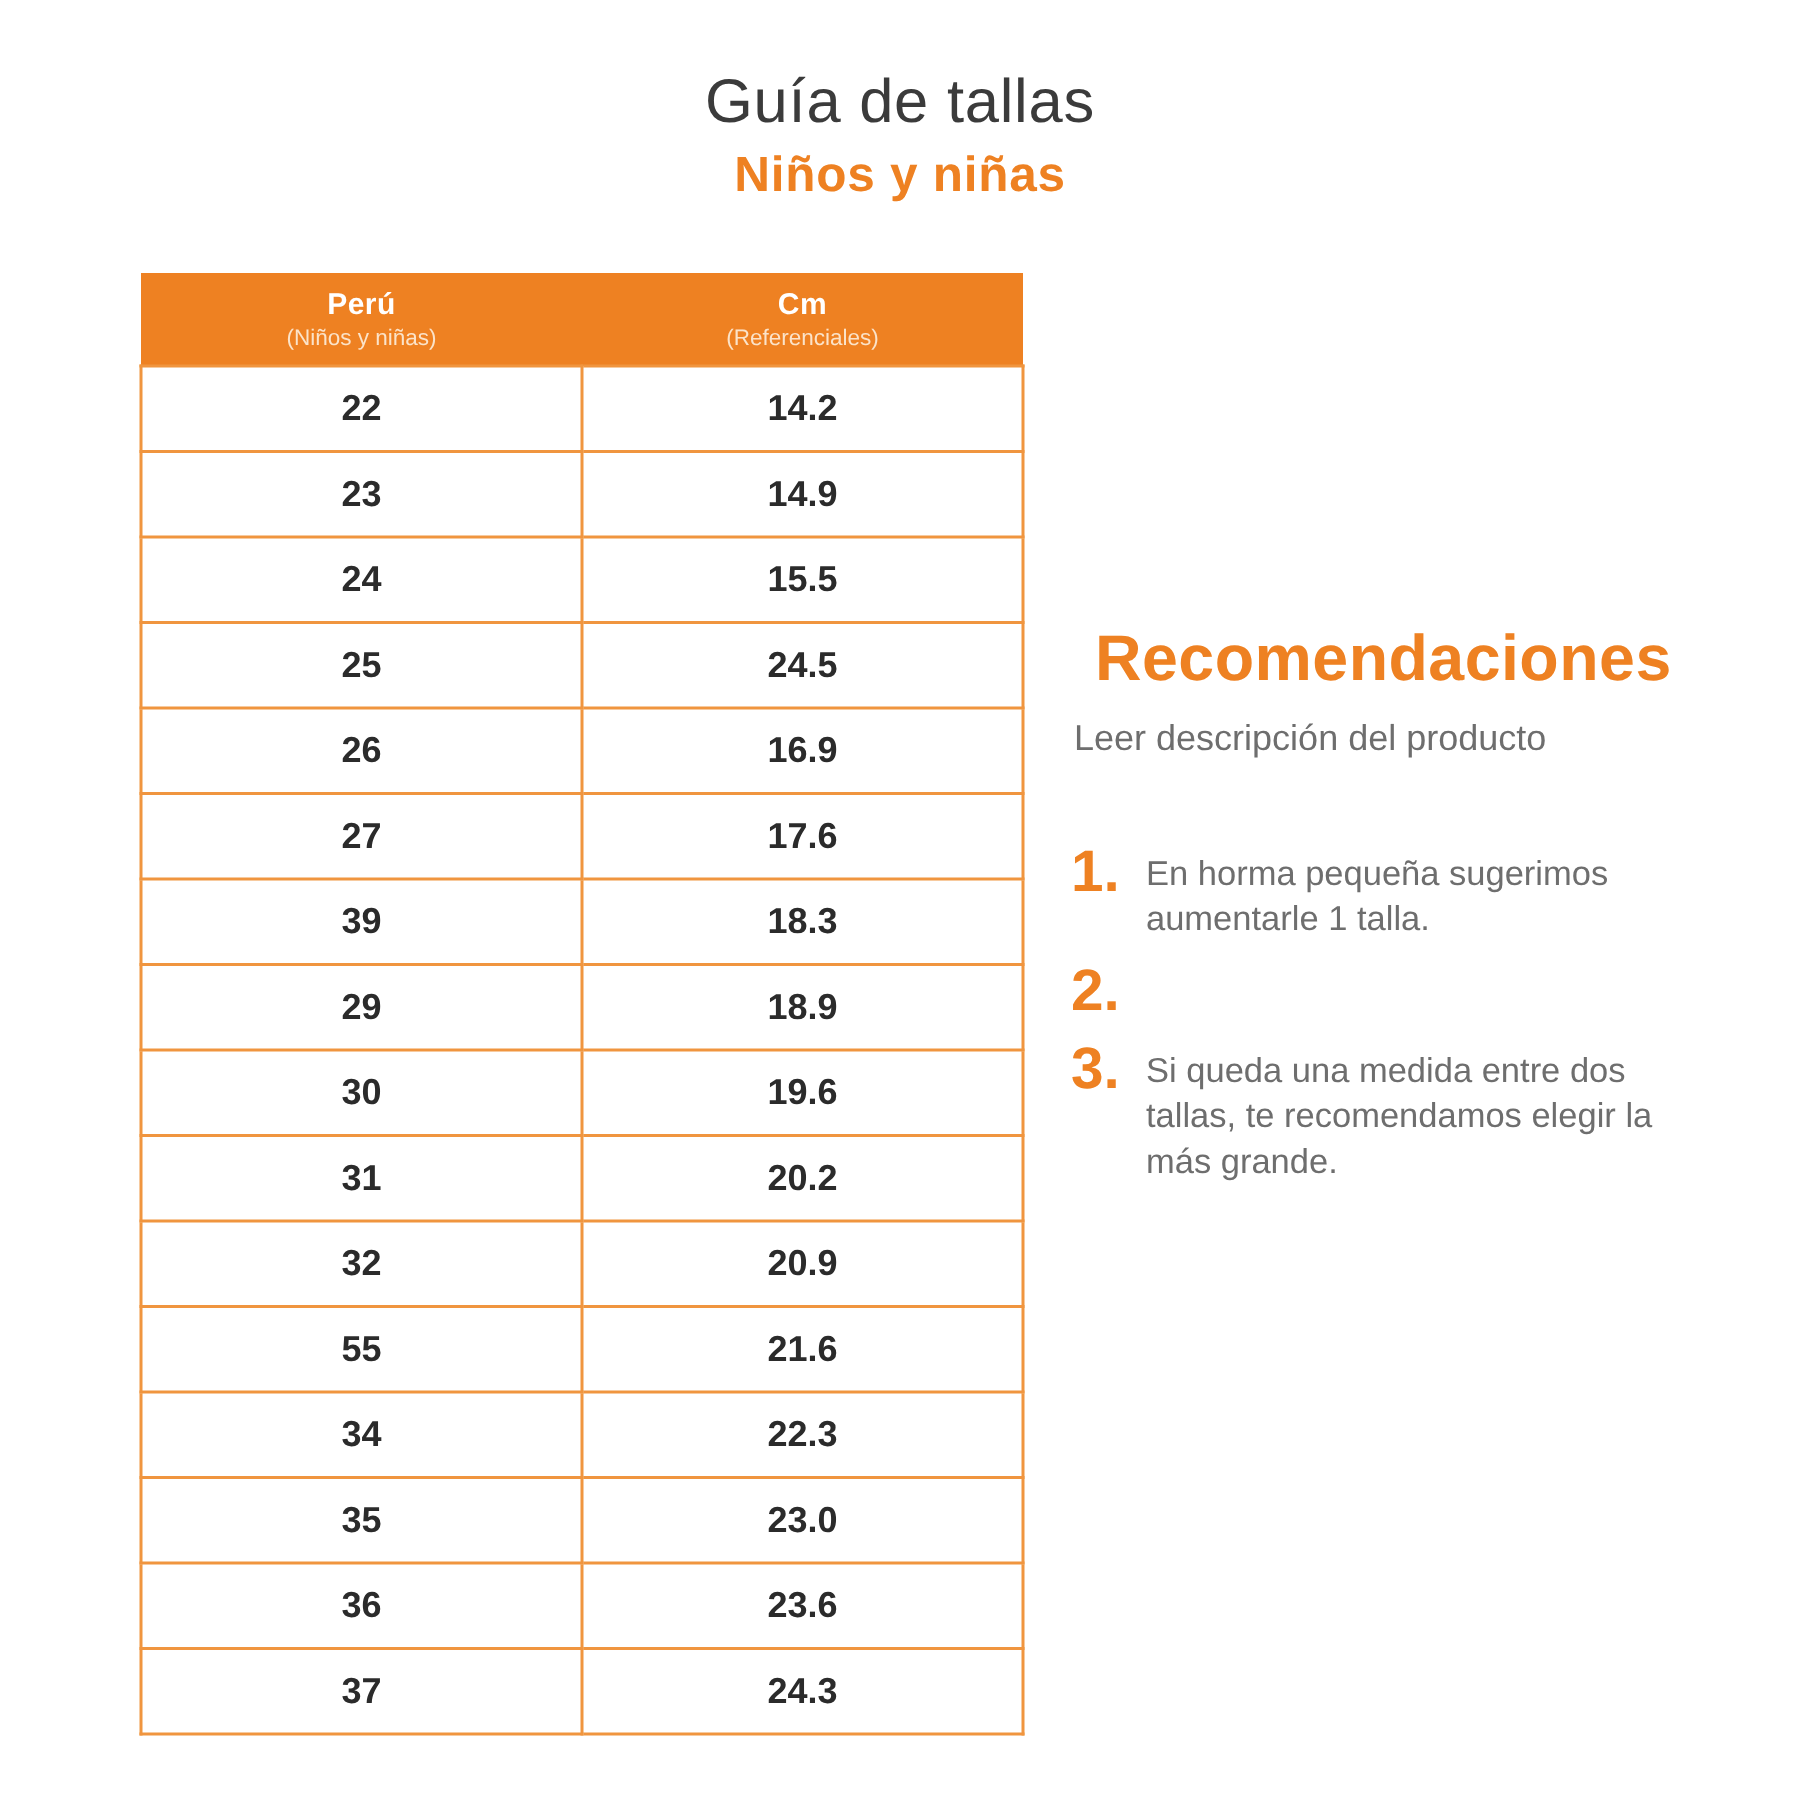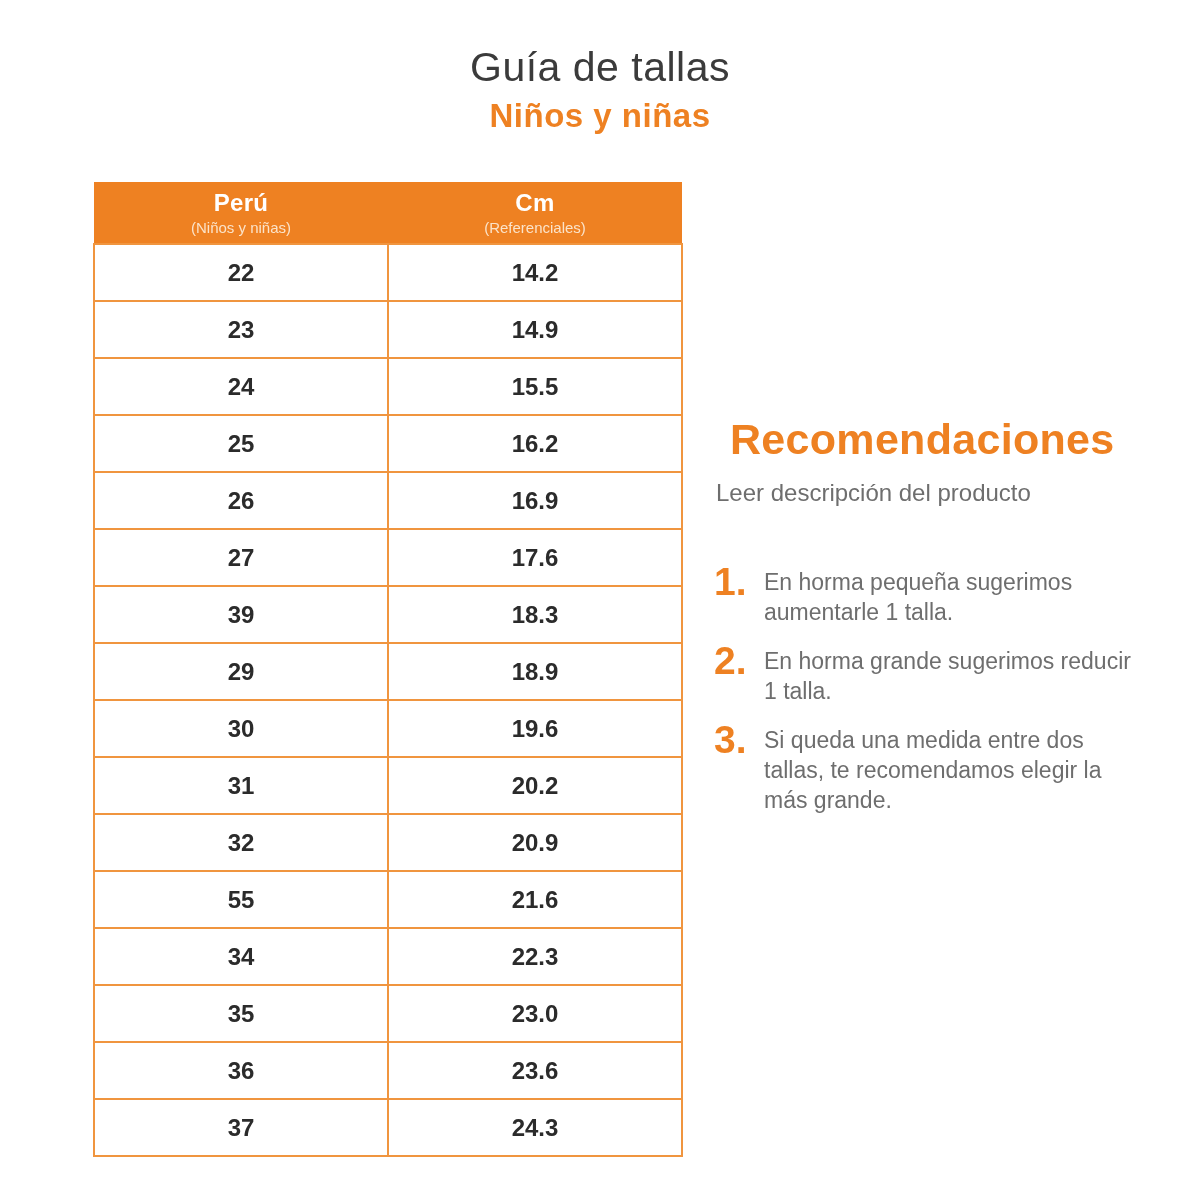--- a/index.html
+++ b/index.html
@@ -45,21 +45,21 @@
     table-layout:fixed;
   }
   .size-table th{
     background:var(--accent);
     border:none;
     height:62px;
     padding:0;
     vertical-align:middle;
   }
   .h-label{
-    color:#ffffff;font-size:24px;font-weight:bold;
+    color:#ffffff;font-size:20px;font-weight:bold;
     line-height:1;text-align:center;letter-spacing:0.3px;
   }
   .h-sub{
     color:var(--header_sub);font-size:15px;font-weight:normal;
     line-height:1;margin-top:5px;
   }
   .size-table td{
     border:2px solid var(--border);
     height:57px;
     text-align:center;vertical-align:middle;
@@ -133,21 +133,21 @@
     <tr>
       <td>23</td>
       <td>14.9</td>
     </tr>
     <tr>
       <td>24</td>
       <td>15.5</td>
     </tr>
     <tr>
       <td>25</td>
-      <td>16.2</td>
+      <td>24.5</td>
     </tr>
     <tr>
       <td>26</td>
       <td>16.9</td>
     </tr>
     <tr>
       <td>27</td>
       <td>17.6</td>
     </tr>
     <tr>
@@ -196,20 +196,19 @@
 <section class="reco">
   <h2 class="reco-title">Recomendaciones</h2>
   <p class="reco-sub">Leer descripción del producto</p>
   <ol class="reco-list">
     <li class="reco-item">
       <span class="reco-num">1.</span>
       <span class="reco-txt">En horma pequeña sugerimos aumentarle 1 talla.</span>
     </li>
     <li class="reco-item">
       <span class="reco-num">2.</span>
-      <span class="reco-txt">En horma grande sugerimos reducir 1 talla.</span>
     </li>
     <li class="reco-item">
       <span class="reco-num">3.</span>
       <span class="reco-txt">Si queda una medida entre dos tallas, te recomendamos elegir la más grande.</span>
     </li>
   </ol>
 </section>
 
 </body></html>

